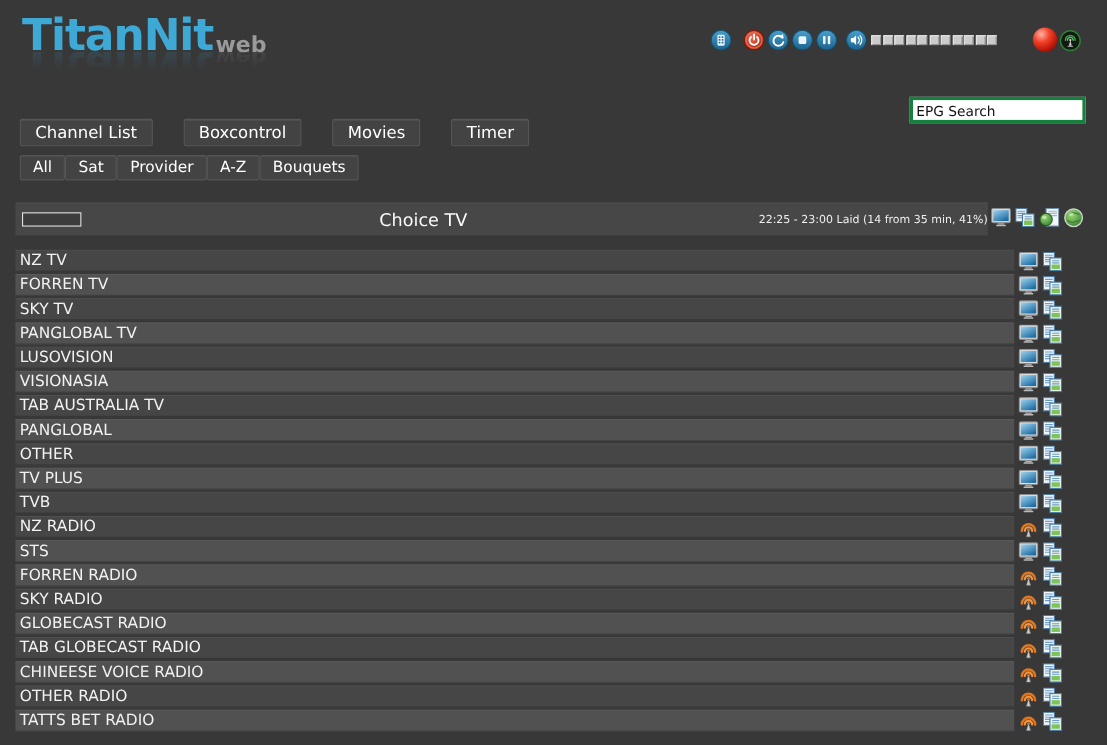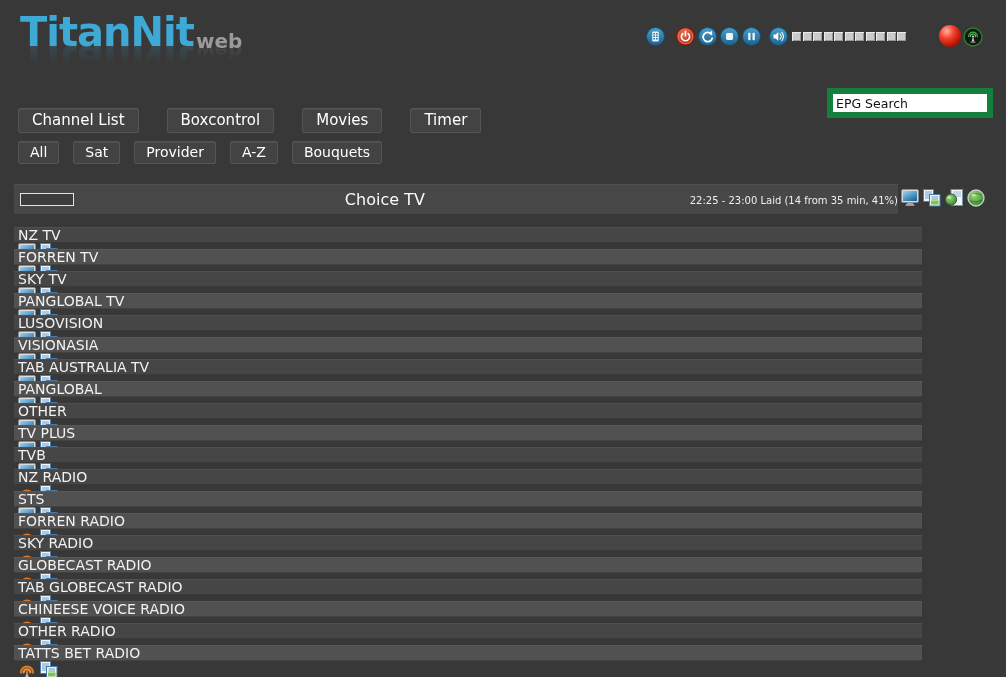--- a/index.html
+++ b/index.html
@@ -24,26 +24,26 @@
   .cbtn{width:19px;height:19px;display:inline-block;cursor:pointer;}
   .gap11{margin-left:11px;} .gap3{margin-left:3px;} .gap8{margin-left:8px;}
   .volume-bar{display:flex;align-items:center;margin-left:4px;gap:1.5px;}
   .vol-seg{width:9px;height:9px;background:#cbcbcb;display:inline-block;
     box-shadow:inset 1px 1px 0 #ececec, inset -1px -1px 0 #969696;}
   .rec-ball{width:22px;height:22px;border-radius:50%;margin-left:33px;
     background:radial-gradient(circle at 35% 28%,#ffb3a6 0%,#f24028 35%,#b51507 70%,#6f0a02 100%);}
   .stream-btn{margin-left:2px;cursor:pointer;}
   
   .epg-search{position:absolute;left:827px;top:88px;width:148px;height:16px;
-    background:#fff;border:6px solid #15803d;color:#111;font-size:12.5px;
+    background:#fff;border:3px solid #15803d;color:#111;font-size:12.5px;
     font-family:"DejaVu Sans","Liberation Sans",sans-serif;padding:1px 3px;}
   
   .tabs-row{position:absolute;display:flex;}
   .tabs-main{left:18px;top:108px;gap:28px;}
-  .tabs-filter{left:18px;top:141px;gap:14px;}
+  .tabs-filter{left:18px;top:141px;}
   .nav-btn{
     background:#434343;border:1px solid #555;border-radius:2px;color:#fff;
     font-family:"DejaVu Sans","Liberation Sans",sans-serif;
     padding:2px 13px 3px;cursor:pointer;white-space:nowrap;
     box-shadow:inset 0 1px 0 rgba(255,255,255,.06);
   }
   .tabs-main .nav-btn{font-size:15px;}
   .tabs-filter .nav-btn{font-size:14px;padding:2px 11px 3px;}
   
   .now-bar{position:absolute;left:14px;top:184px;width:884px;height:31px;
@@ -51,21 +51,21 @@
     box-shadow:inset 0 1px 0 rgba(255,255,255,.05), inset 0 -1px 0 rgba(0,0,0,.2);justify-content:space-between;}
   .progress{width:52px;height:11px;border:1px solid #e3e3e3;margin-left:6px;
     background:#3c3c3c;position:relative;}
   .progress-fill{height:100%;background:#ea8517;}
   .now-channel{color:#fafafa;font-size:16px;margin-left:15px;}
   .now-epg{color:#efefef;font-size:10px;margin-left:9px;margin-top:2px;}
   .now-icons{position:absolute;left:901px;top:189px;display:flex;gap:4px;align-items:center;}
   .icon18{width:18px;height:18px;display:inline-block;cursor:pointer;}
   
   .channel-list{position:absolute;left:14px;top:227px;}
-  .channel-row{display:flex;align-items:flex-start;height:20px;margin-bottom:2px;flex-direction:column;}
+  .channel-row{display:flex;align-items:flex-end;height:20px;margin-bottom:2px;}
   .row-bar{width:904px;height:20px;display:flex;align-items:center;padding-left:4px;
     cursor:pointer;
     box-shadow:inset 0 1px 0 rgba(255,255,255,.05), inset 0 -1px 0 rgba(0,0,0,.18);}
   .row-dark .row-bar{background:#464646;}
   .row-light .row-bar{background:#515151;}
   .row-label{color:#f2f2f2;font-size:14px;white-space:nowrap;}
   .row-icons{display:flex;align-items:center;margin-left:4px;gap:4px;}
   .defs-holder{position:absolute;width:0;height:0;overflow:hidden;}
 </style>
 </head>

